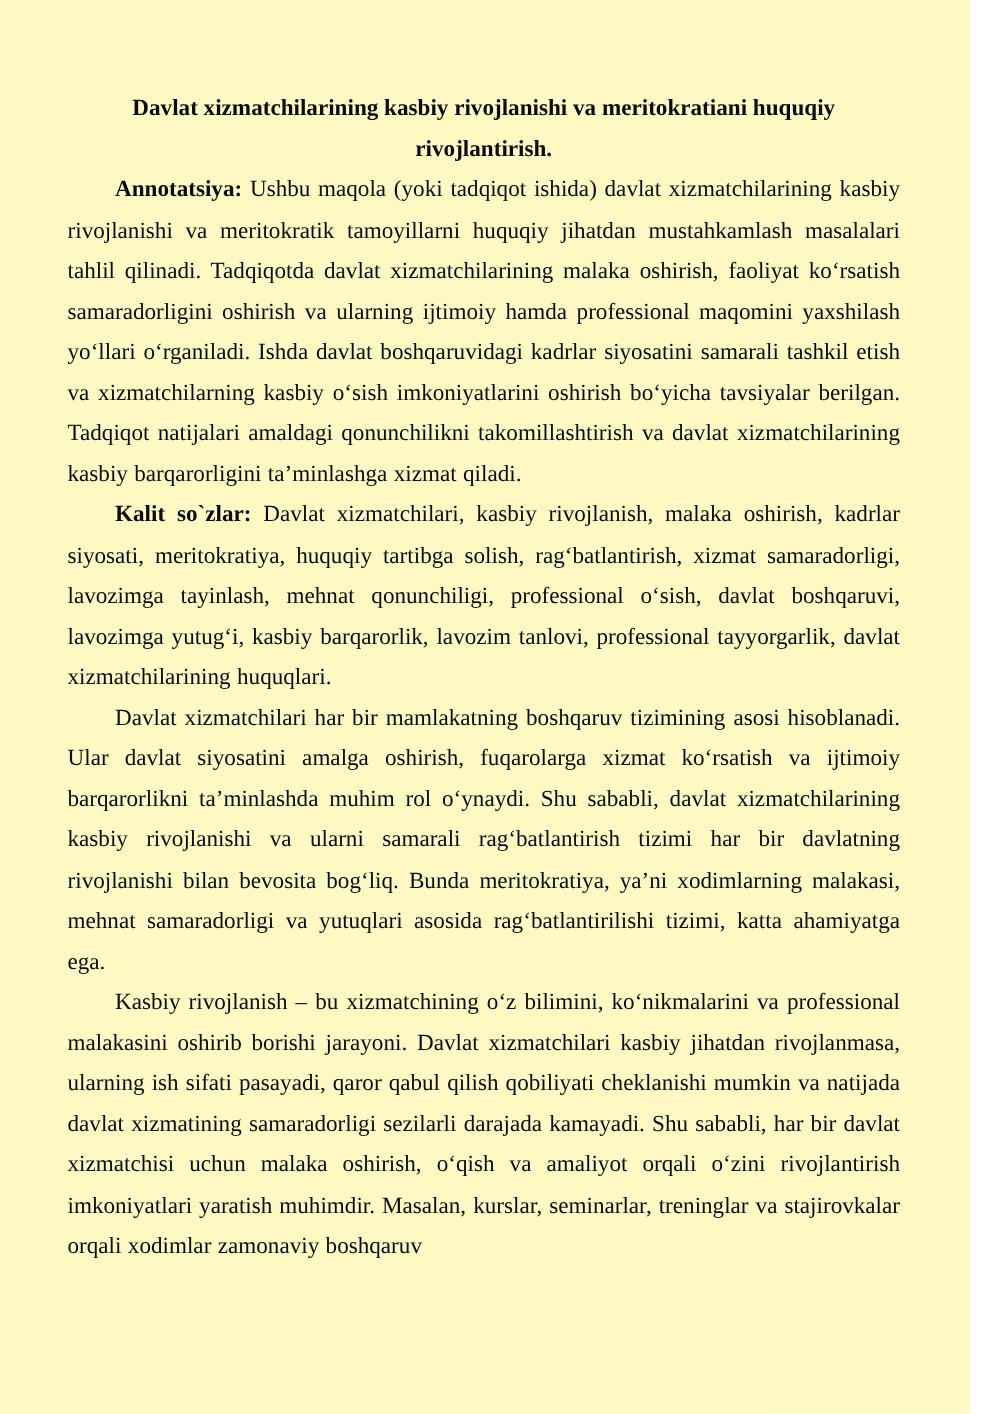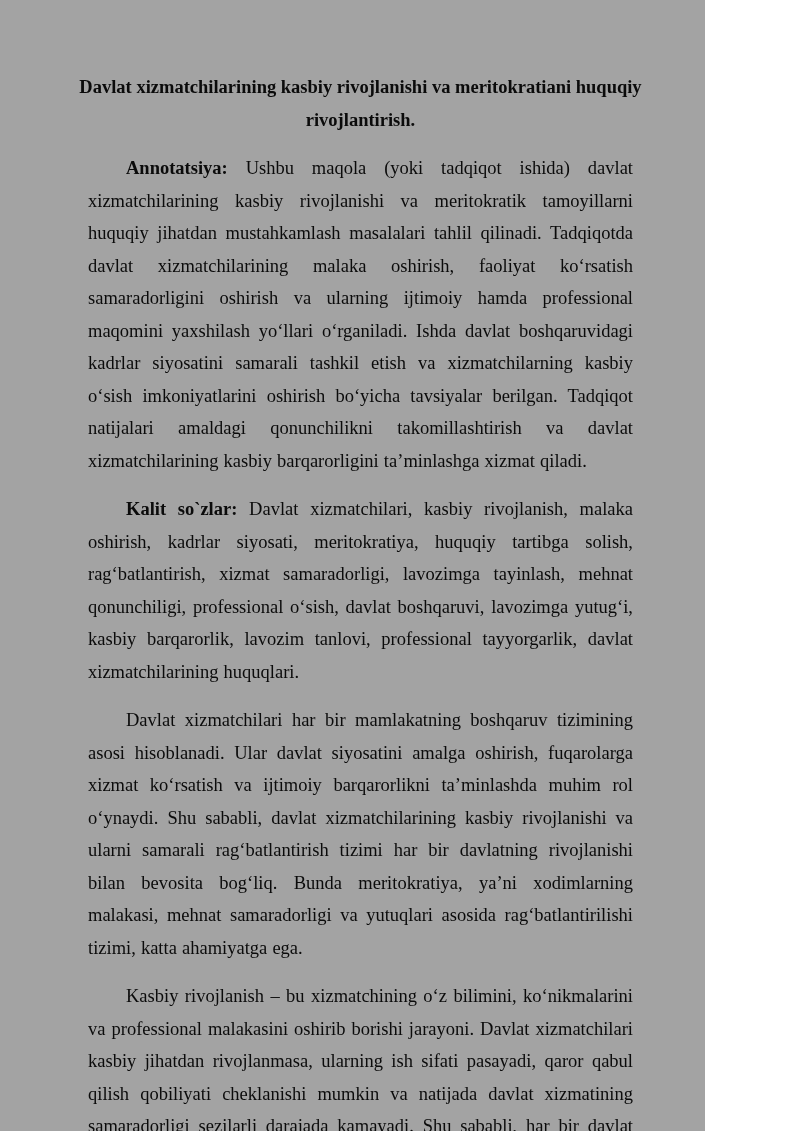--- a/index.html
+++ b/index.html
@@ -3,42 +3,42 @@
 <meta charset="utf-8">
 <style>
   html, body {
     margin: 0;
     padding: 0;
     background: #ffffff;
   }
   .page {
     position: relative;
     box-sizing: border-box;
-    width: 705px;
+    width: 776px;
     height: 1131px;
-    background: #a3a3a3;
-    padding: 71px 56px 0 72px;
+    background: #fef9c3;
+    padding: 71px 56px 0 54px;
     font-family: "Liberation Serif", "DejaVu Serif", serif;
     font-size: 18.5px;
     line-height: 32.5px;
     color: #0b0b0b;
     overflow: hidden;
   }
   .doc-title {
     margin: 0;
     font-size: 18.5px;
     font-weight: bold;
     text-align: center;
     line-height: 32.5px;
   }
   .title-line {
     display: block;
   }
   .para {
-    margin: 16px;
+    margin: 0;
     text-align: justify;
     text-indent: 38px;
     word-spacing: 0.5px;
   }
   .lead {
     font-weight: bold;
   }
 </style>
 </head>
 <body>

